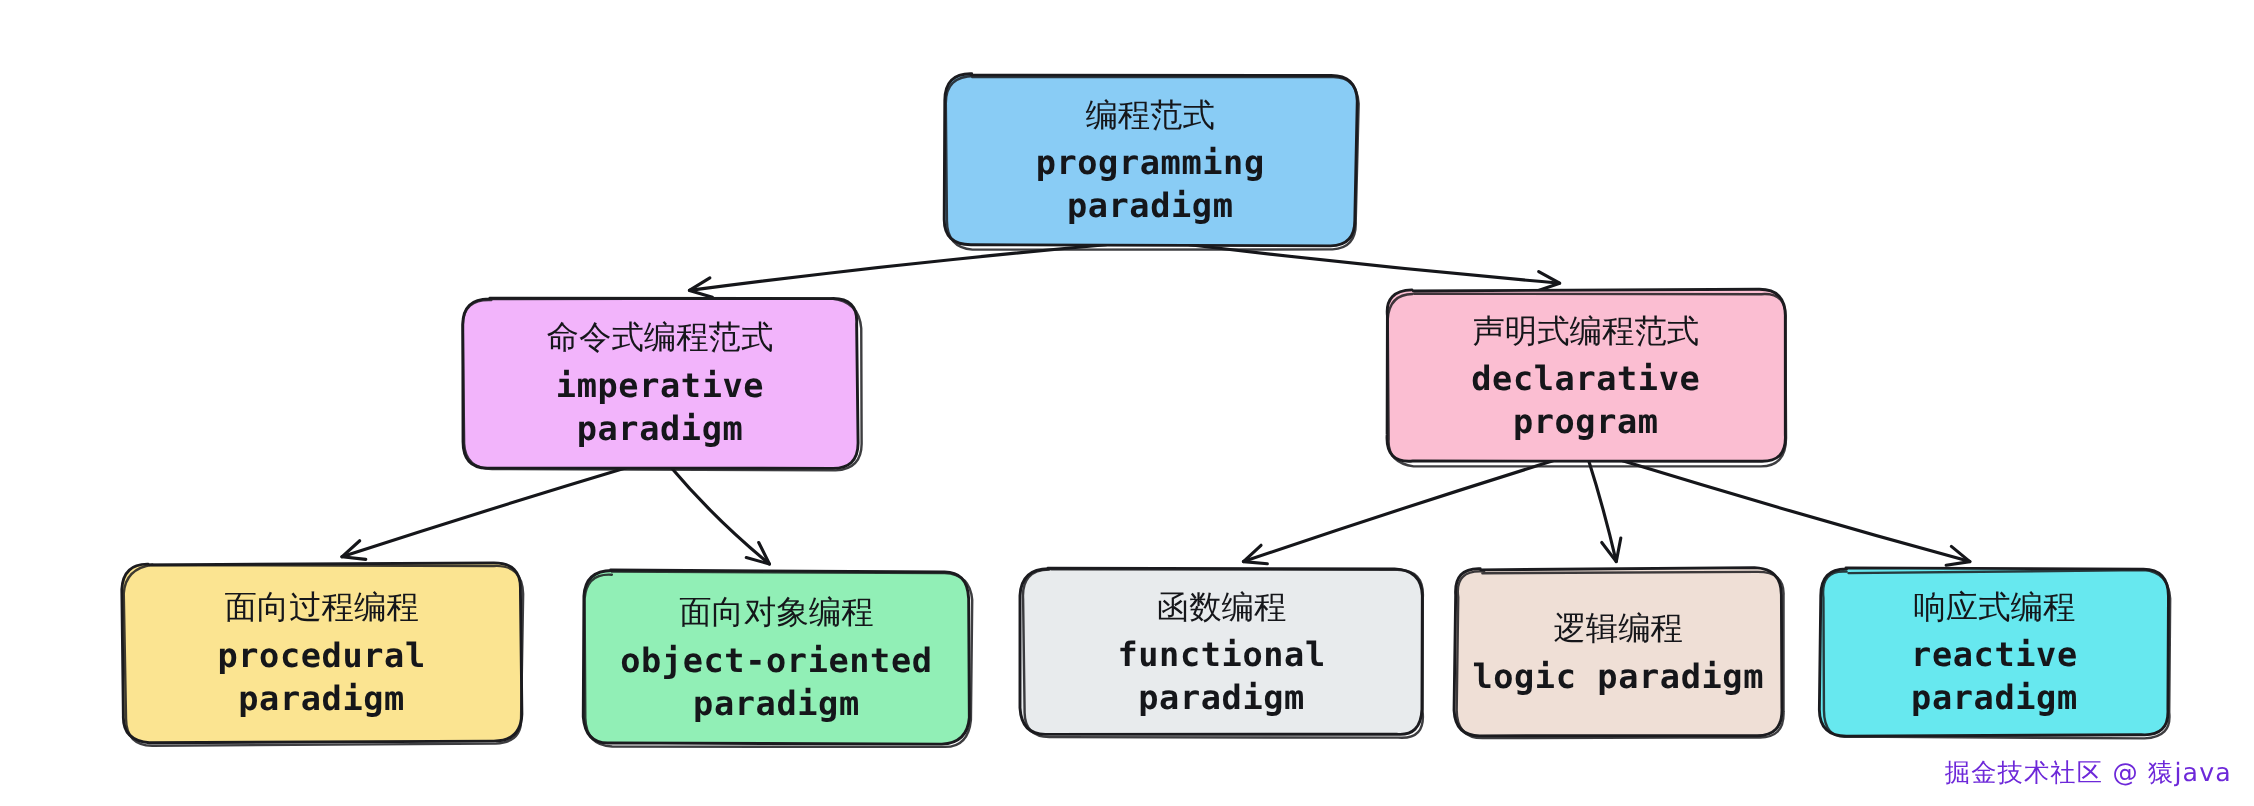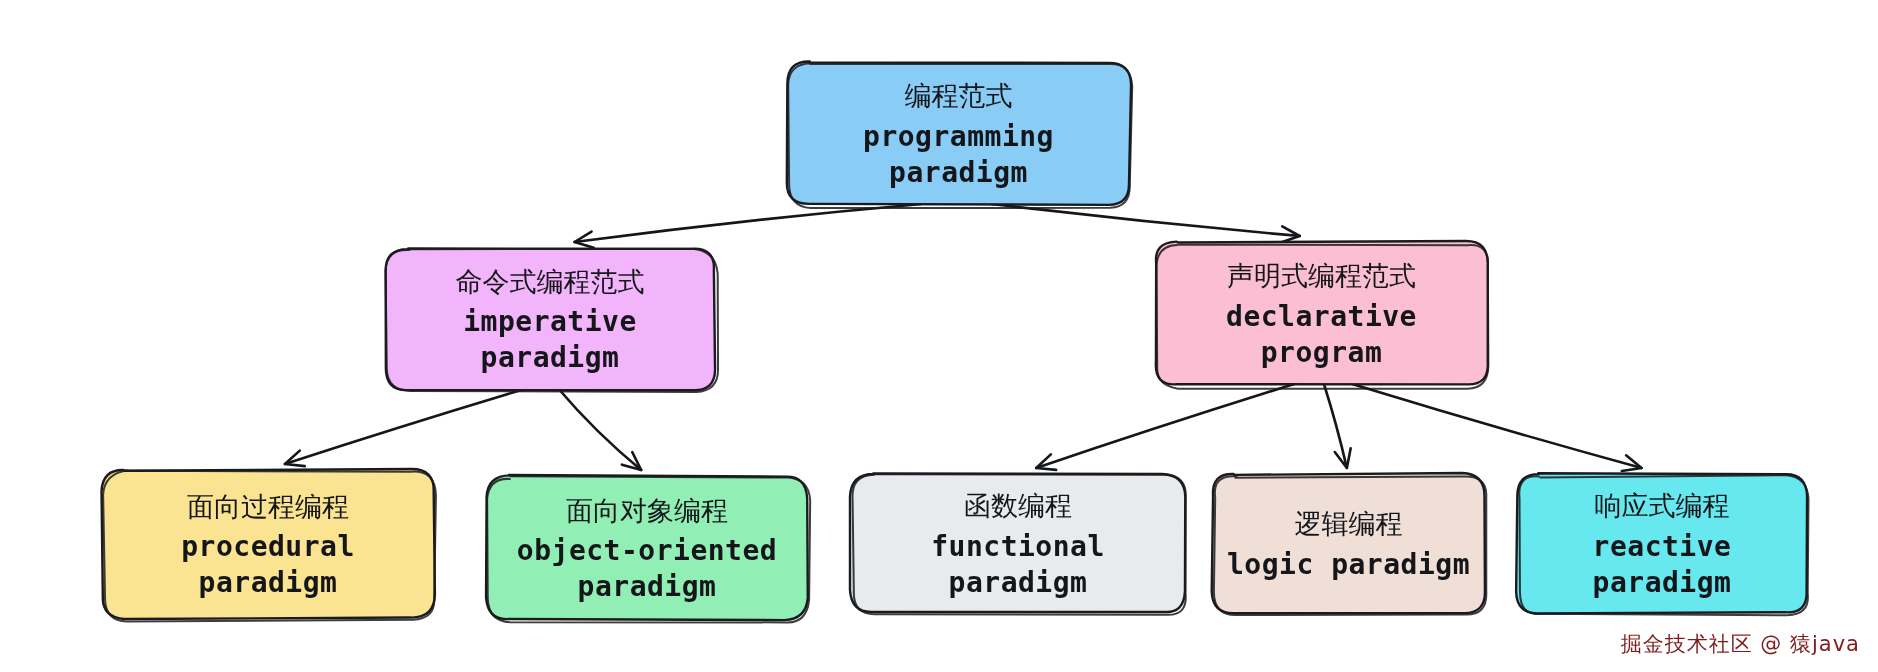--- a/index.html
+++ b/index.html
@@ -70,21 +70,21 @@
     text-anchor: middle;
     dominant-baseline: middle;
     letter-spacing: 0.5px;
   }
   .watermark {
     position: absolute;
     right: 18px;
     bottom: 14px;
     font-family: "DejaVu Sans", sans-serif;
     font-size: 21px;
-    color: #7f1d1d;
+    color: #6d28d9;
     white-space: nowrap;
     letter-spacing: 1px;
     user-select: none;
   }
 </style>
 </head>
 <body>
 
 <div id="diagram-root">
   <svg class="canvas" viewBox="0 0 1878 672">

